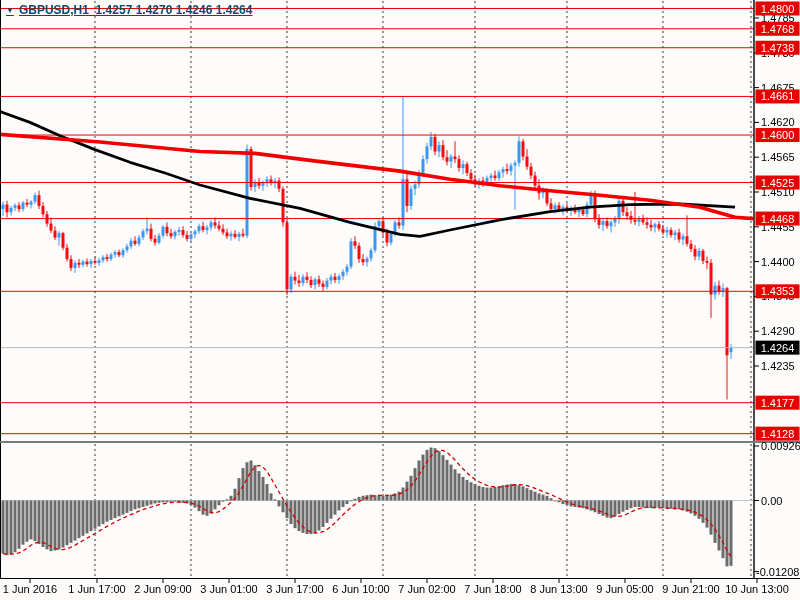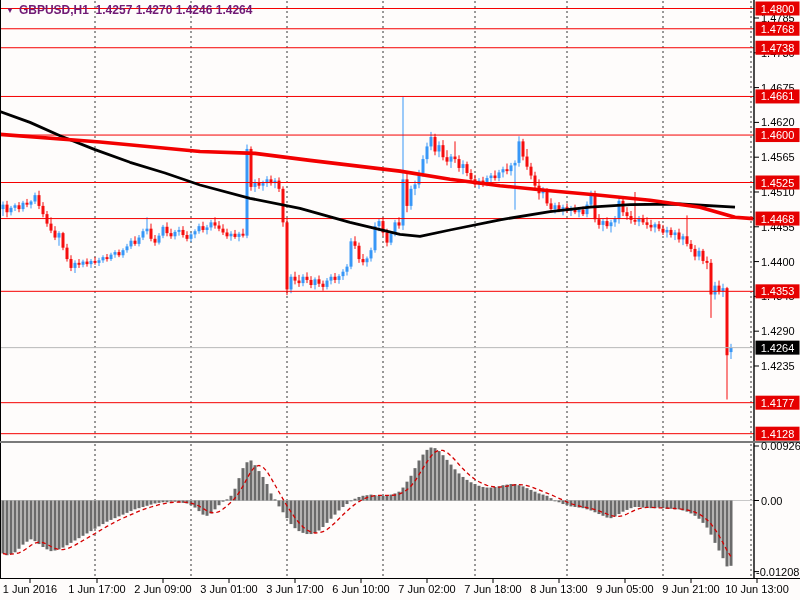--- a/index.html
+++ b/index.html
@@ -4,22 +4,22 @@
 <style>
   html,body{margin:0;padding:0;background:#fff;}
   .wrap{
     position:relative;width:800px;height:600px;overflow:hidden;
     background:#fefcfb;
     font-family:"Liberation Sans",sans-serif;
   }
   .wrap svg{position:absolute;left:0;top:0;}
   .sym{
     position:absolute;left:6px;top:3px;
-    font:600 12px "Liberation Sans",sans-serif;color:#701a75;
-    white-space:nowrap;z-index:5;
+    font:600 12px "Liberation Sans",sans-serif;color:#0c4a6e;
+    white-space:nowrap;z-index:5;text-decoration:underline;
   }
   .sym .tri{font-size:8px;margin-right:5px;position:relative;top:-1px;}
   .macd-lb{
     position:absolute;left:8px;top:446px;
     font:400 11.5px "Liberation Sans",sans-serif;color:#000;
     white-space:nowrap;z-index:5;
   }
 </style>
 </head>
 <body>

